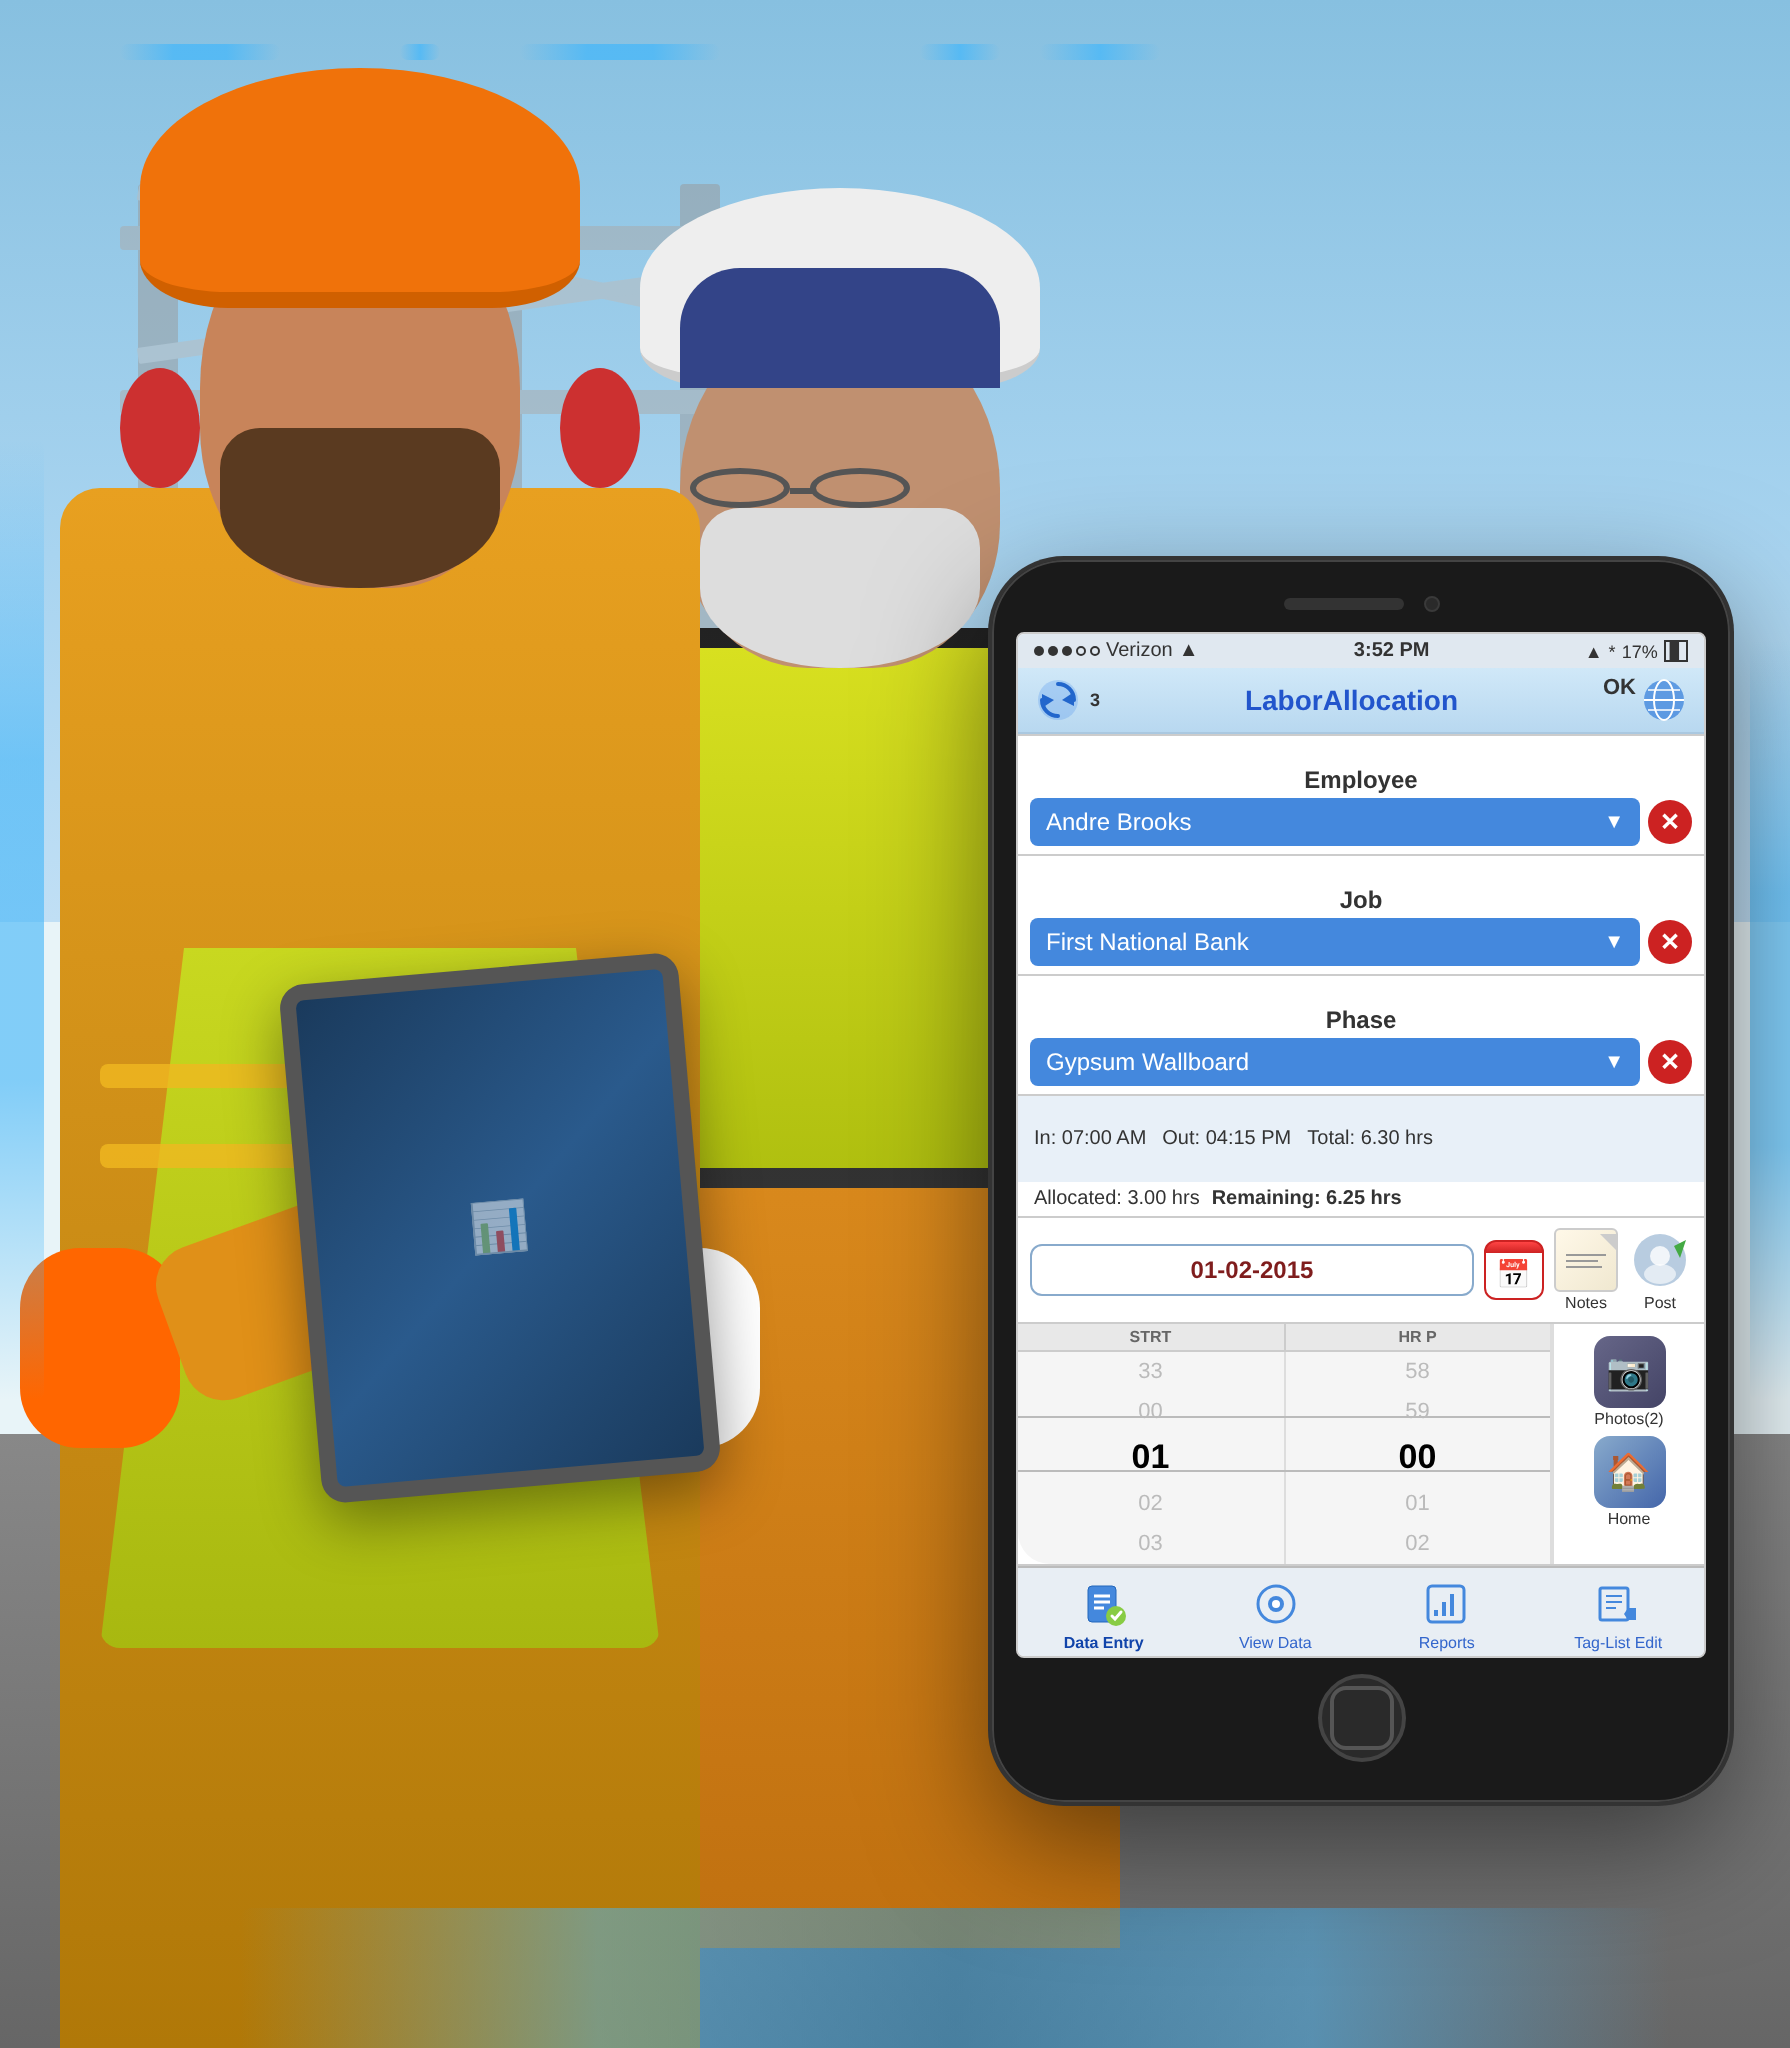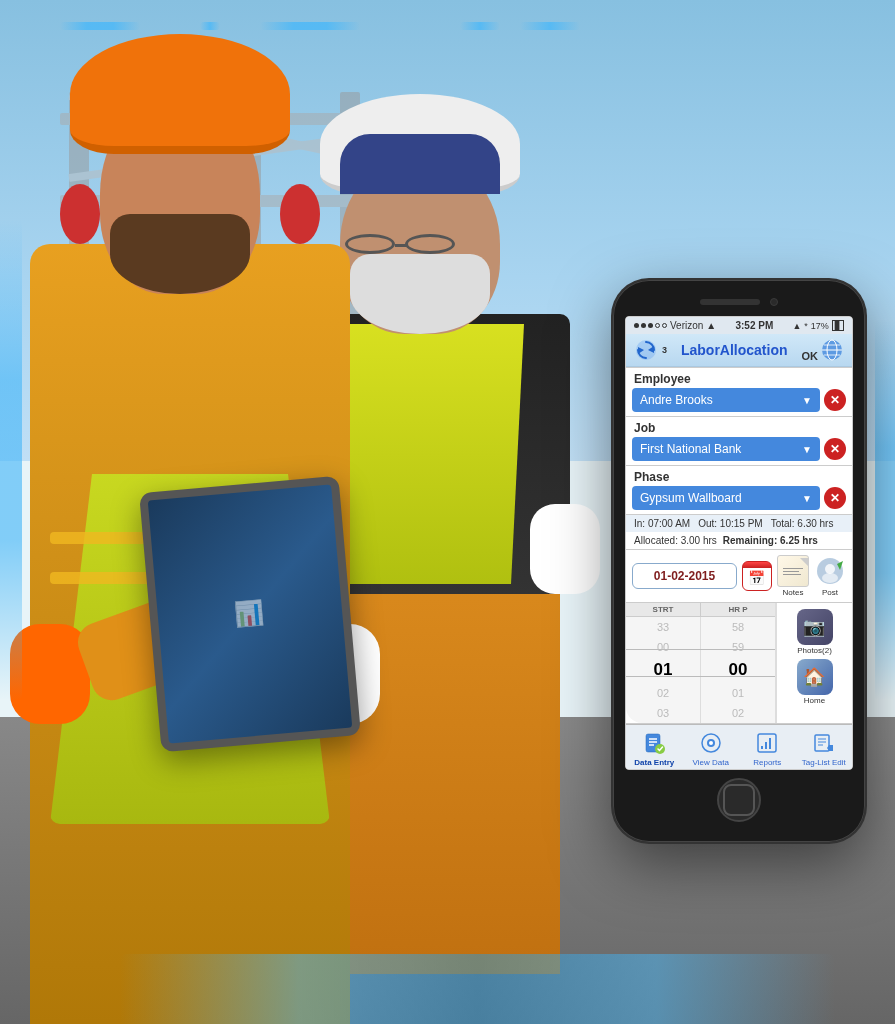--- a/index.html
+++ b/index.html
@@ -11,21 +11,21 @@
       position: relative;
       font-family: -apple-system, 'Helvetica Neue', Arial, sans-serif;
     }
 
     
     .phone-wrapper {
       position: absolute;
       right: 30px;
       top: 280px;
       z-index: 10;
-      width: 252px;
+      width: 369px;
     }
 
     .phone-device {
       background: #1a1a1a;
       border-radius: 36px;
       padding: 12px;
       box-shadow: 
         0 0 0 2px #333,
         0 20px 60px rgba(0,0,0,0.5),
         inset 0 0 0 1px #444;
@@ -145,41 +145,42 @@
     .header-title {
       color: #2255cc;
       font-size: 14px;
       font-weight: 600;
       text-align: center;
       flex: 1;
     }
 
     .header-right {
       display: flex;
-      align-items: flex-end;
+      align-items: flex-start;
       gap: 2px;
     }
 
     .ok-btn {
       font-size: 11px;
       color: #333;
       font-weight: 600;
     }
 
     
     .form-section {
       background: #fff;
     }
 
     .field-label {
       font-size: 12px;
       font-weight: 600;
       color: #333;
-      padding: 4px 8px 2px;
+      padding: 15px 8px 2px;
       background: #fff;
+      text-align: center;
     }
 
     .field-row {
       display: flex;
       align-items: center;
       padding: 0 6px 4px;
       gap: 4px;
     }
 
     .field-dropdown {
@@ -218,21 +219,21 @@
     
     .divider {
       height: 1px;
       background: #ccc;
       margin: 0 0;
     }
 
     
     .time-bar {
       background: #e8f0f8;
-      padding: 3px 8px;
+      padding: 16px 8px;
       font-size: 10px;
       color: #333;
       display: flex;
       gap: 8px;
     }
 
     .allocated-bar {
       background: #fff;
       padding: 3px 8px;
       font-size: 10px;
@@ -550,21 +551,21 @@
             <span class="dropdown-arrow">▼</span>
           </div>
           <div class="clear-btn">✕</div>
         </div>
       </div>
 
       <div class="divider"></div>
 
       <div class="time-bar">
         <span>In: 07:00 AM</span>
-        <span>Out: 10:15 PM</span>
+        <span>Out: 04:15 PM</span>
         <span>Total: 6.30 hrs</span>
       </div>
 
       <div class="allocated-bar">
         <span>Allocated: 3.00 hrs</span>
         <span class="remaining-bold">Remaining: 6.25 hrs</span>
       </div>
 
       <div class="divider"></div>
 

